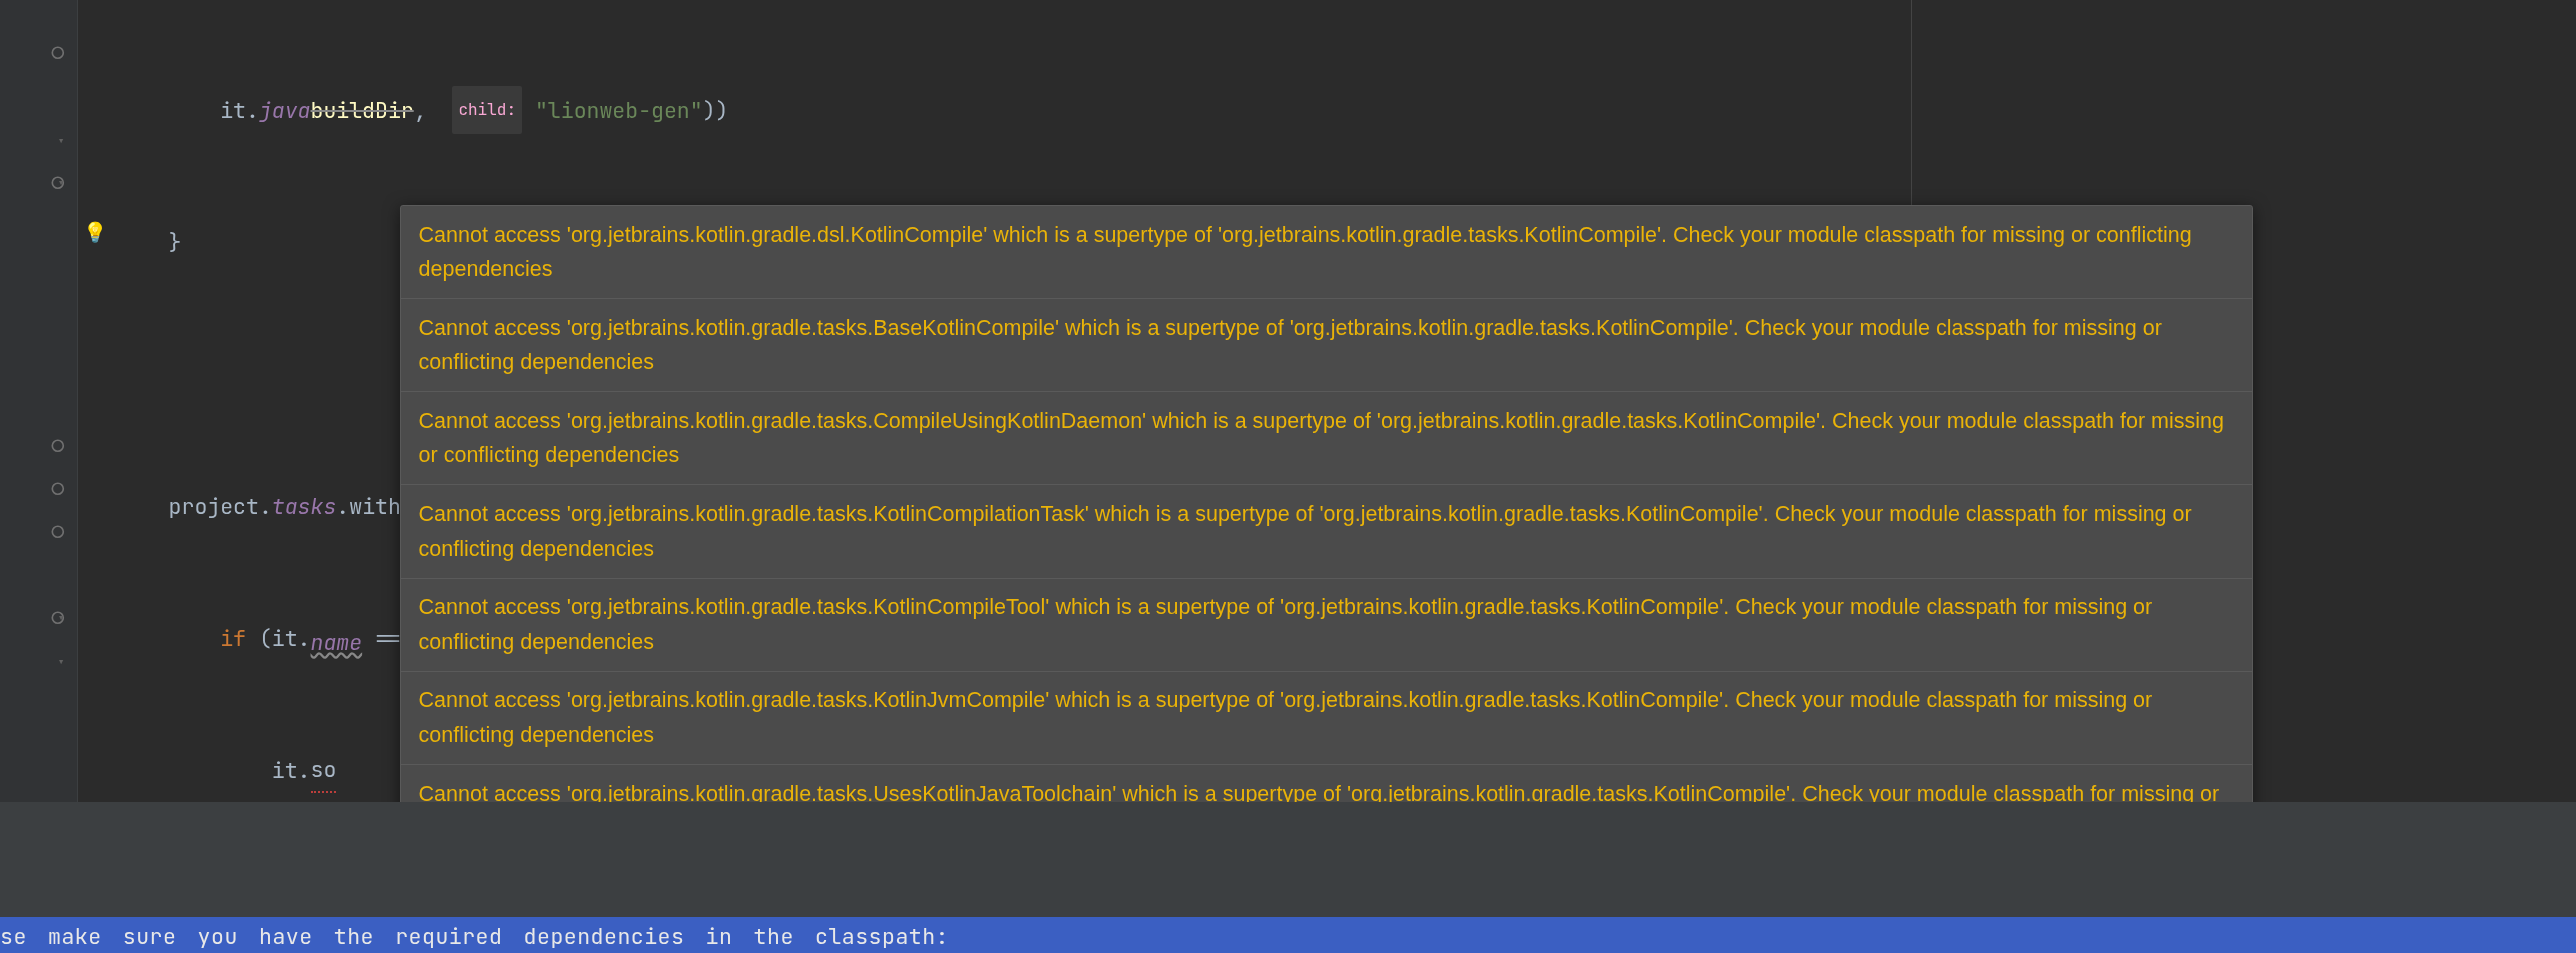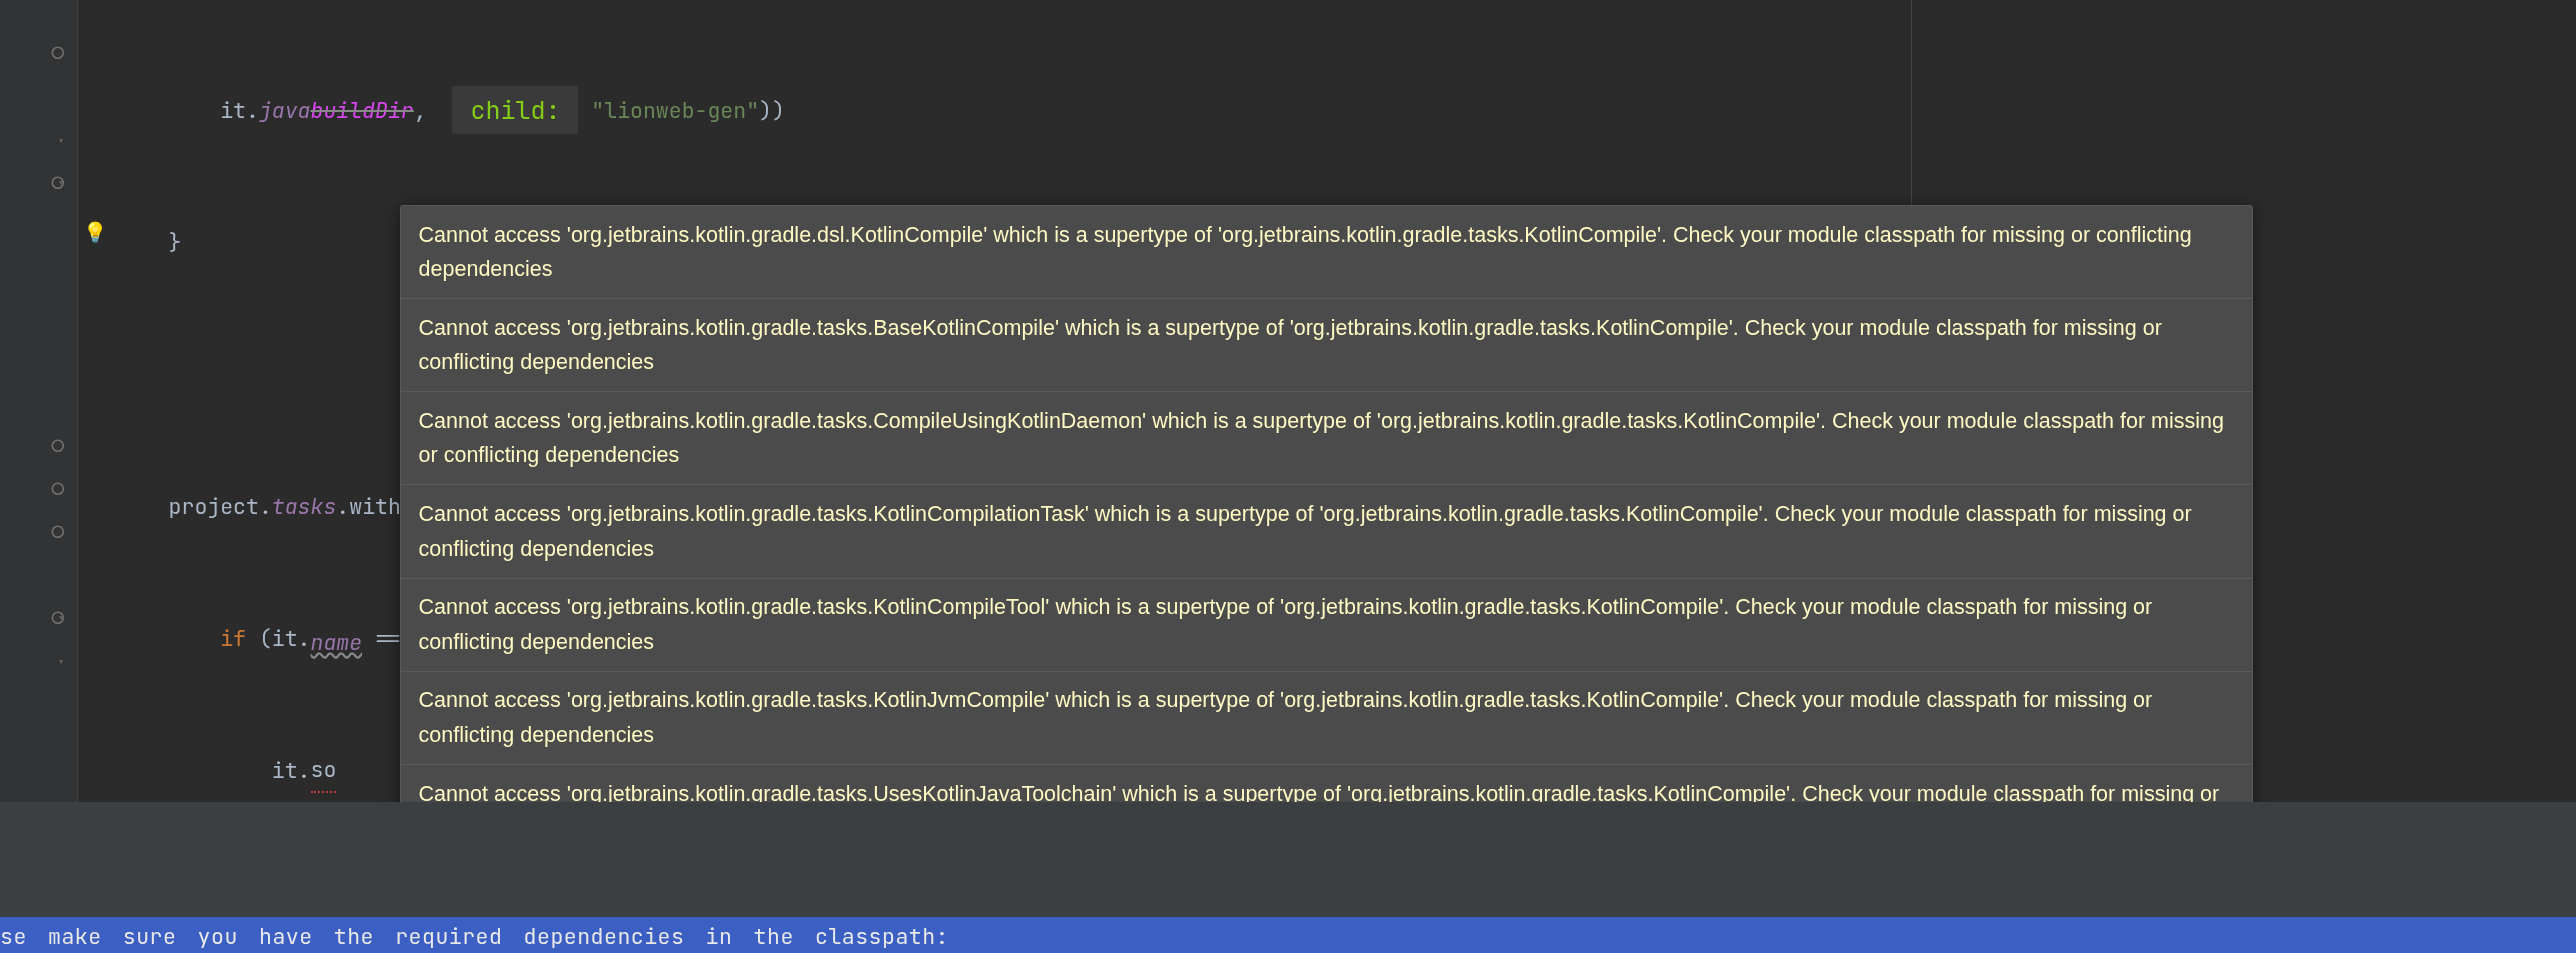--- a/index.html
+++ b/index.html
@@ -42,24 +42,24 @@
       padding-left: 39px;
       line-height: 44px;
       white-space: pre;
     }
     .code-line { height: 44px; display: flex; align-items: center; }
     .kw { color: #cc7832; }
     .ident { color: #a9b7c6; }
     .prop { color: #9876aa; font-style: italic; }
     .method-ext { color: #ffc66d; font-style: italic; }
     .str { color: #6a8759; }
-    .deprec { color: #d946ef; font-style: italic; text-decoration: line-through; text-decoration-color: #888; }
+    .deprec { color: #fef9c3; text-decoration: line-through; text-decoration-color: #888; }
     .brace { color: #a9b7c6; }
     .lambda-param { color: #909090; font-style: normal; background: #3a3a3a; padding: 2px 3.9px; font-size: 18.5px; border-radius: 2px; }
-    .hint-arg { color: #84cc16; font-style: normal; background: #3a3a3a; padding: 2px 18px; font-size: 25px; border-radius: 2px; }
+    .hint-arg { color: #f9a8d4; font-style: normal; background: #3a3a3a; padding: 2px 6px; font-size: 16px; border-radius: 2px; }
     .underline-wavy { text-decoration: underline wavy #888; margin-top: 8px; }
     .error-underline { border-bottom: 2px dotted #bc3f3c; }
     .light-bulb {
       position: absolute;
       left: 83px;
       top: 219px;
       color: #e8a63e;
       font-size: 19.5px;
     }
     .tooltip {
@@ -67,21 +67,21 @@
       left: 400px;
       top: 205px;
       width: 1853px;
       background: #4b4b4b;
       border: 1px solid #5a5a5a;
       border-radius: 2.9px;
       box-shadow: 0 3.9px 15.6px rgba(0,0,0,0.5);
       font-family: -apple-system, 'Segoe UI', sans-serif;
       font-size: 21.5px;
       line-height: 1.6;
-      color: #fef9c3;
+      color: #eab308;
     }
     .tooltip-item {
       padding: 11.7px 17.6px;
       border-bottom: 1px solid #5a5a5a;
     }
     .tooltip-item:last-child { border-bottom: none; }
     .right-border {
       position: absolute;
       left: 1911px;
       top: 0;

